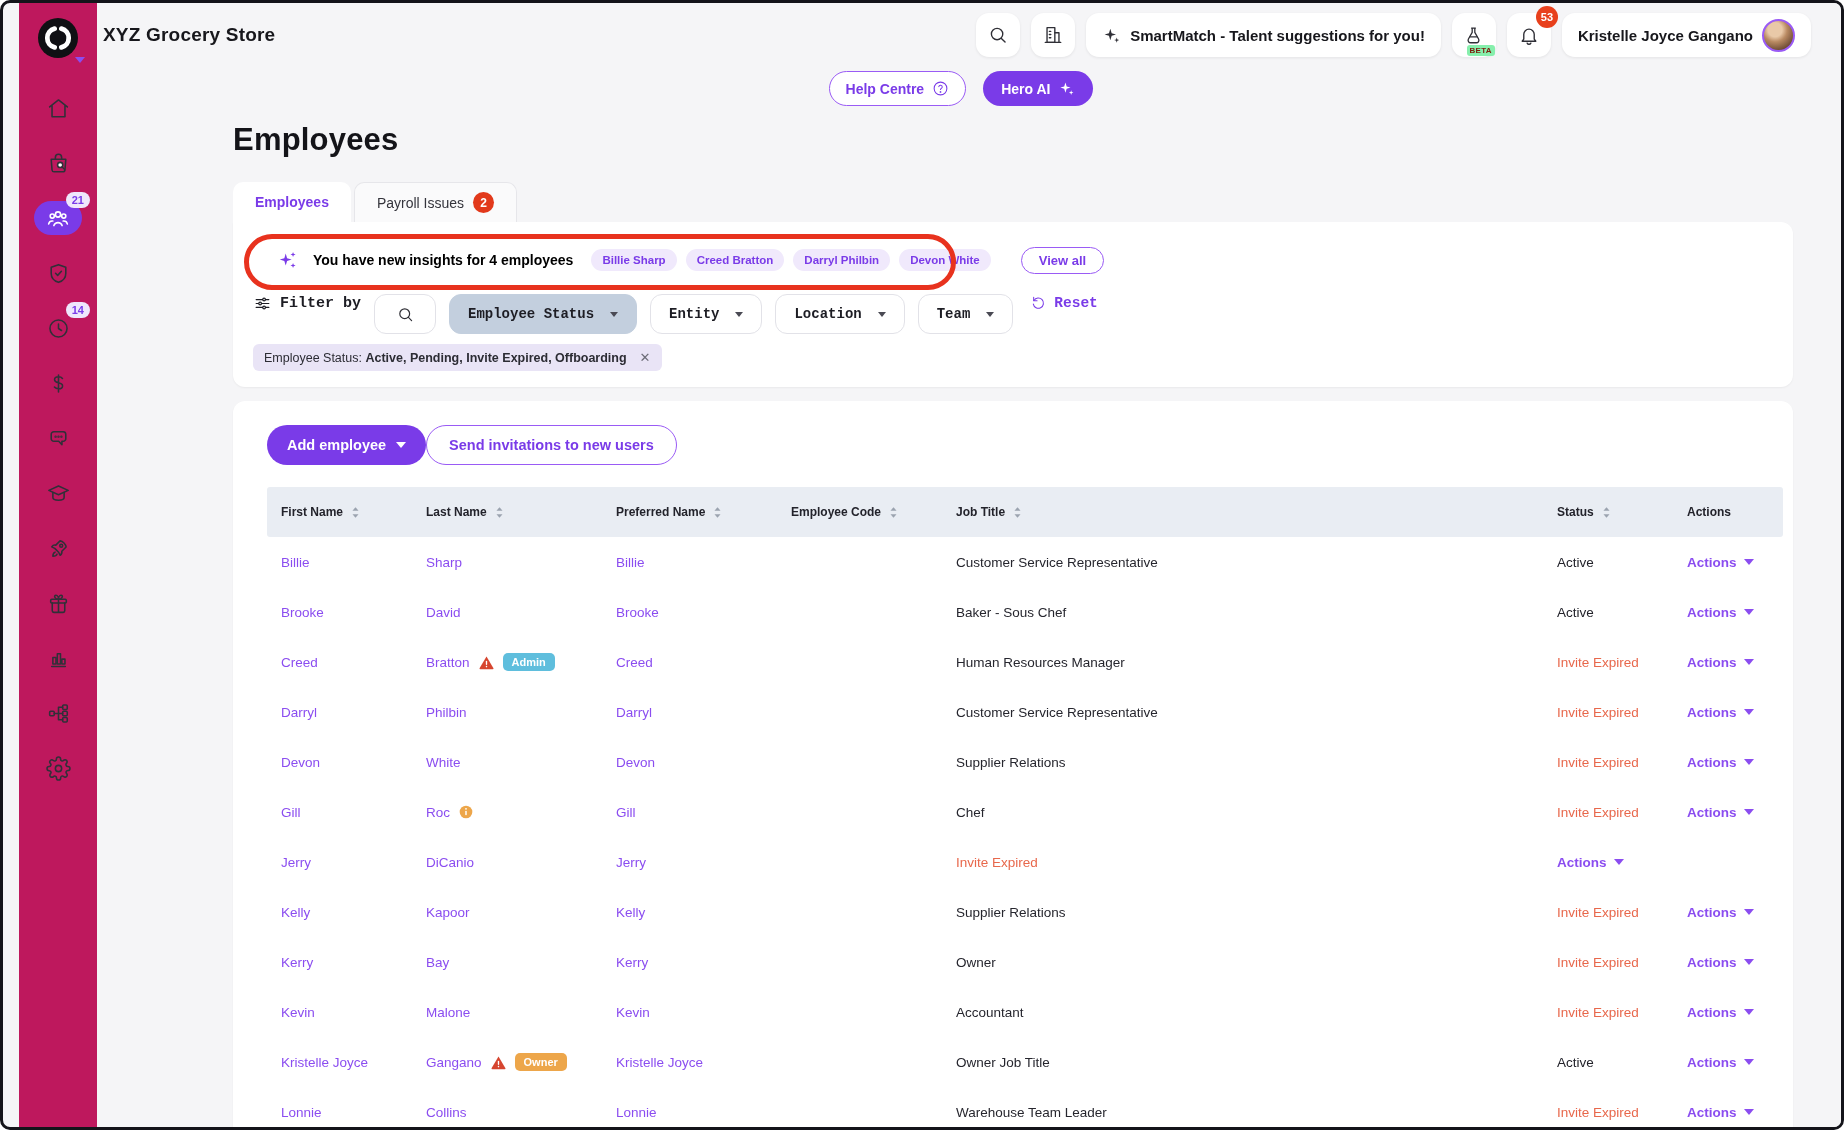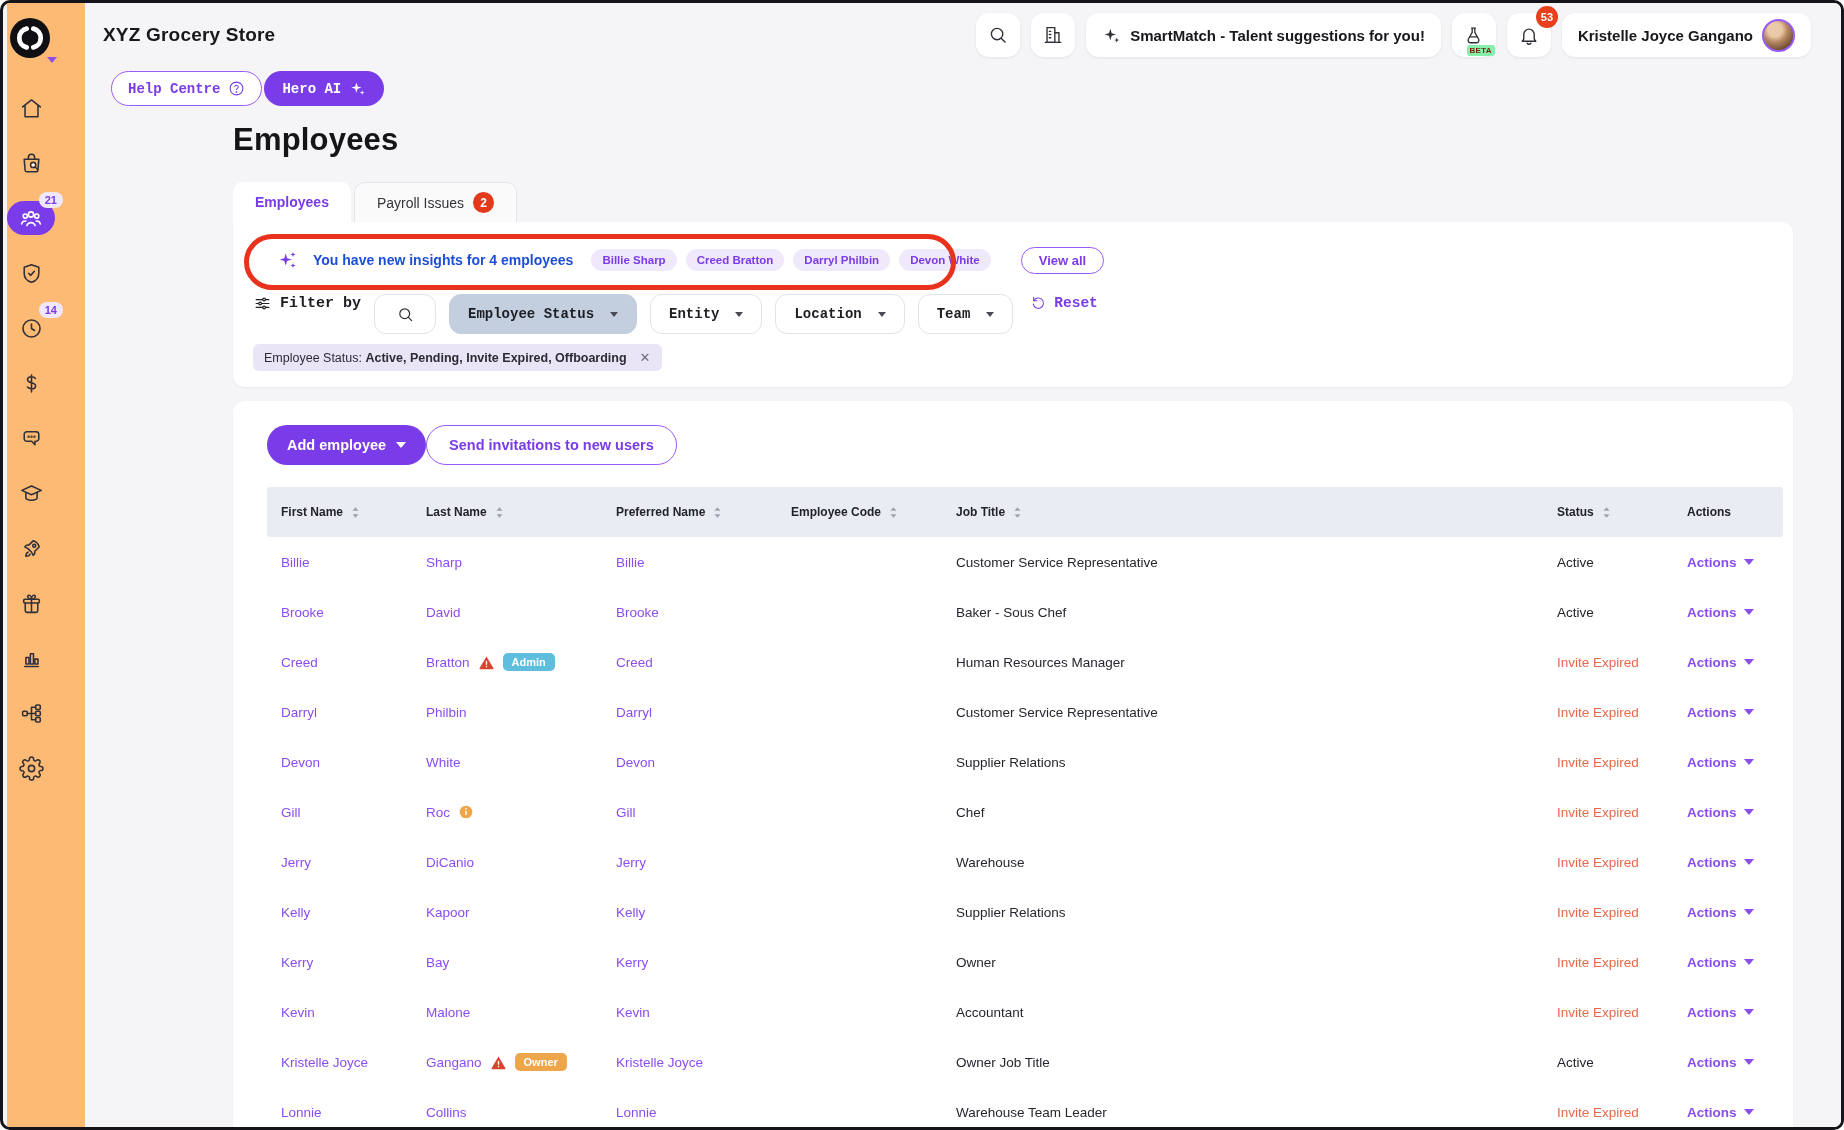--- a/index.html
+++ b/index.html
@@ -1,60 +1,60 @@
 <!DOCTYPE html>
 <html><head>
 <meta charset="utf-8">
 <style>
   * { box-sizing: border-box; margin: 0; padding: 0; }
   html,body { background:#fff; }
   body { font-family: "Liberation Sans", sans-serif; color:#1e1e24; }
   .frame { position:relative; width:1844px; height:1130px; border:3px solid #14141a; border-radius:10px; overflow:hidden; background:#F5F5F7; }
 
   
-  .sidebar { position:absolute; left:4px; top:0; bottom:0; width:78px; background:#fdba74; z-index:5; display:flex; flex-direction:column; align-items:flex-start; }
+  .sidebar { position:absolute; left:16px; top:0; bottom:0; width:78px; background:#be185d; z-index:5; display:flex; flex-direction:column; align-items:center; }
   .logo-wrap { position:relative; margin-top:12px; width:46px; height:50px; cursor:pointer; }
   .logo-caret { position:absolute; right:-4px; bottom:2px; width:0; height:0; border-left:5px solid transparent; border-right:5px solid transparent; border-top:6px solid #8B4DF0; }
   .side-items { display:flex; flex-direction:column; align-items:center; gap:21px; margin-top:26px; }
   .side-item { position:relative; width:48px; height:34px; display:flex; align-items:center; justify-content:center; border-radius:17px; cursor:pointer; }
   .side-item svg { stroke:#303038; }
   .side-item.active { background:#7A3BE8; }
   .side-item.active svg { stroke:#fff; }
   .side-badge { position:absolute; top:-9px; right:-8px; background:#EFE7FC; color:#7A3BE8; font-size:11px; font-weight:bold; padding:2px 6px; border-radius:9px; line-height:1.1; }
 
   
   .main { position:absolute; left:78px; top:0; right:0; bottom:0; background:#F5F5F7; border-top-left-radius:22px; overflow:hidden; }
   .topbar { display:flex; align-items:center; height:64px; padding:0 30px 0 22px; }
   .company { font-size:19px; font-weight:bold; color:#17171c; letter-spacing:.2px; }
   .topbar-right { margin-left:auto; display:flex; align-items:center; gap:11px; }
   .icon-btn { position:relative; width:44px; height:44px; background:#fff; border-radius:13px; display:flex; align-items:center; justify-content:center; box-shadow:0 1px 3px rgba(20,20,30,.08); cursor:pointer; }
   .pill-btn { height:44px; background:#fff; border-radius:13px; display:flex; align-items:center; gap:9px; padding:0 16px; box-shadow:0 1px 3px rgba(20,20,30,.08); cursor:pointer; font-size:15px; font-weight:bold; color:#17171c; white-space:nowrap; }
   .beta-tag { position:absolute; bottom:1px; right:1px; background:#86efac; color:#7C1D0E; font-size:8px; font-weight:bold; padding:1px 3px; border-radius:3px; letter-spacing:.3px; }
   .bell-badge { position:absolute; top:-7px; right:-7px; min-width:22px; height:22px; background:#E8401C; color:#fff; font-size:11px; font-weight:bold; border-radius:11px; display:flex; align-items:center; justify-content:center; padding:0 4px; }
   .avatar { width:33px; height:33px; border-radius:50%; border:2px solid #9A5BF5; background:radial-gradient(circle at 38% 30%, #e9c9a8 0 26%, #b98a62 45%, #6c4a33 78%, #473222 100%); }
 
-  .assist-row { display:flex; justify-content:flex-start; align-items:center; gap:2px; padding:4px 30px 0;font-family:Liberation Mono, monospace; }
+  .assist-row { display:flex; justify-content:center; align-items:center; gap:17px; padding:4px 30px 0; }
   .help-pill { display:flex; align-items:center; gap:8px; height:35px; padding:0 16px; border:1.5px solid #9A5BF5; border-radius:18px; color:#7A3BE8; font-size:14px; font-weight:bold; background:#fff; cursor:pointer; }
   .heroai-pill { display:flex; align-items:center; gap:8px; height:35px; padding:0 18px; border-radius:18px; color:#fff; font-size:14px; font-weight:bold; background:#7A3BE8; cursor:pointer; }
 
   .content { padding:0 0 0 152px; }
   .page-title { font-size:31px; font-weight:bold; color:#141419; margin:16px 0 24px; letter-spacing:.2px; }
 
   .tabs { display:flex; align-items:flex-end; height:40px; }
   .tab { display:flex; align-items:center; gap:9px; height:40px; padding:0 22px; font-size:14px; border-radius:10px 10px 0 0; cursor:pointer; }
   .tab.active { background:#fff; color:#7A3BE8; font-weight:bold; }
   .tab.inactive { background:#FAFAFB; border:1px solid #E6E6EA; border-bottom:none; color:#34343c; margin-left:3px; }
   .tab-badge { min-width:21px; height:21px; background:#E2391B; color:#fff; border-radius:11px; font-size:12px; font-weight:bold; display:flex; align-items:center; justify-content:center; padding:0 3px; }
 
   .card { background:#fff; border-radius:12px; width:1560px; box-shadow:0 1px 2px rgba(16,16,20,.05); }
   .card1 { position:relative; border-top-left-radius:0; padding:16px 24px 16px 0; }
   .annotation-oval { position:absolute; left:11px; top:12px; width:712px; height:56px; border:5px solid #E8321E; border-radius:30px; pointer-events:none; z-index:3; }
 
   .banner { display:flex; align-items:center; gap:14px; height:44px; padding-left:44px; }
-  .banner-msg { font-size:14px; font-weight:bold; color:#1d4ed8; }
+  .banner-msg { font-size:14px; font-weight:bold; color:#000000; }
   .banner-pills { display:flex; gap:9px; margin-left:4px; }
   .emp-pill { background:#F0E9FC; color:#7A3BE8; font-size:11.5px; font-weight:bold; padding:5px 11px; border-radius:13px; cursor:pointer; white-space:nowrap; }
   .view-all { margin-left:16px; border:1.5px solid #9A5BF5; color:#7A3BE8; background:#fff; font-size:13px; font-weight:bold; padding:5px 17px; border-radius:15px; cursor:pointer; }
 
   .filter-row { display:flex; align-items:flex-start; gap:13px; margin-top:12px; padding-left:20px; height:40px;font-family:Liberation Mono, monospace; }
   .filter-label { display:flex; align-items:center; gap:8px; font-size:15px; font-weight:bold; color:#1d1d24; }
   .f-pill { display:flex; align-items:center; justify-content:center; gap:16px; height:40px; border-radius:12px; font-size:14px; font-weight:bold; color:#1d1d24; cursor:pointer; background:#fff; border:1px solid #E2E2E8; padding:0 18px; }
   .f-pill.search { width:62px; padding:0; }
   .f-pill.selected { background:#C3CFDE; border-color:#C3CFDE; }
   .reset-link { display:flex; align-items:center; gap:7px; color:#7A3BE8; font-size:14.5px; font-weight:bold; cursor:pointer; margin-left:4px; }
@@ -520,21 +520,20 @@
                 <div class="cell">
                   <span class="name-link">Jerry</span>
                 </div>
                 <div class="cell">
                   <span class="name-link">DiCanio</span>
                 </div>
                 <div class="cell">
                   <span class="name-link">Jerry</span>
                 </div>
                 <div class="cell"></div>
-                <div class="cell">Warehouse</div>
                 <div class="cell st-expired">Invite Expired</div>
                 <div class="cell">
                   <span class="actions-link">Actions<span class="tri-p"></span></span>
                 </div>
               </div>
               <div class="trow">
                 <div class="cell">
                   <span class="name-link">Kelly</span>
                 </div>
                 <div class="cell">

